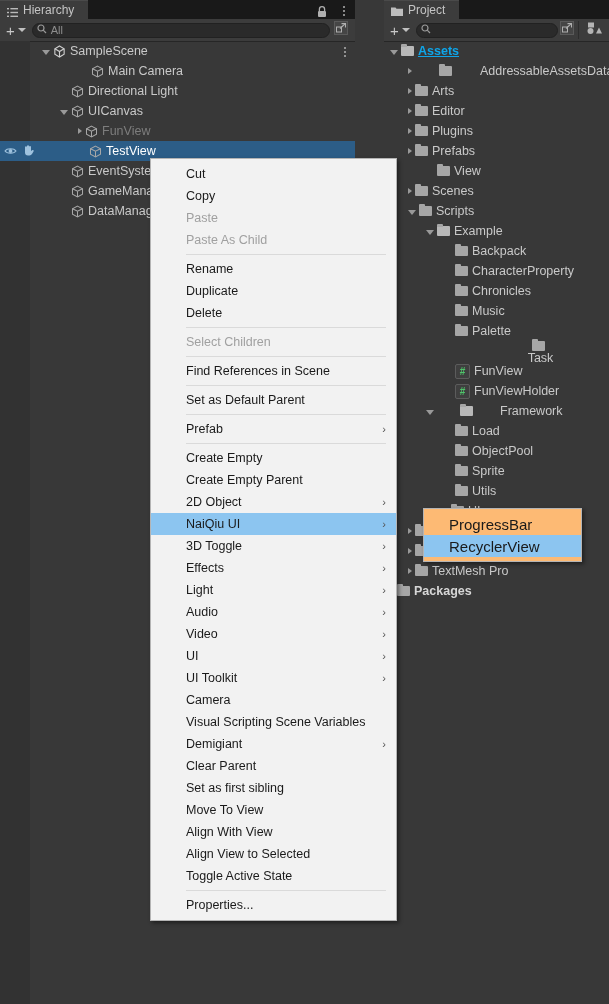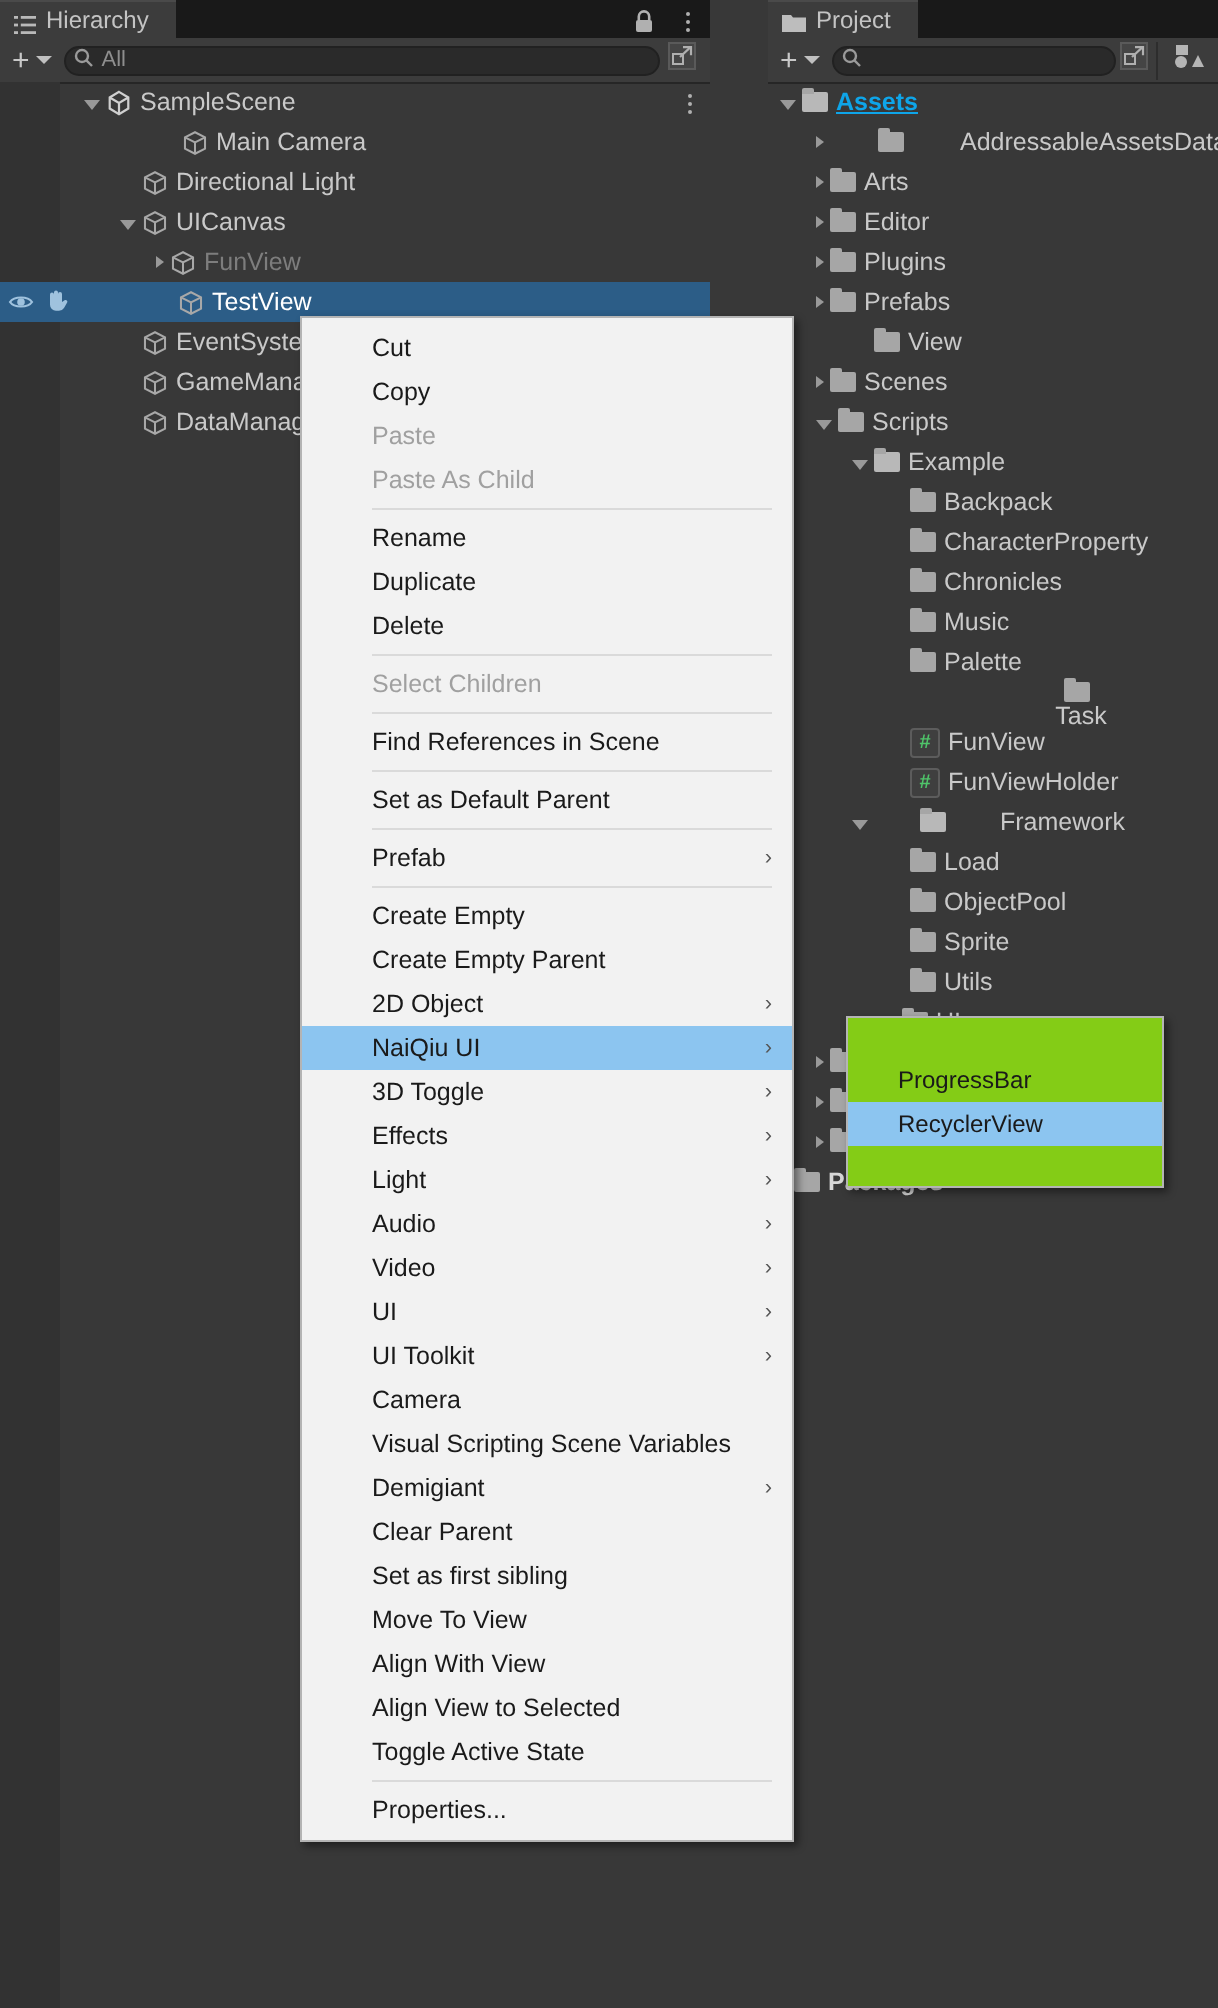--- a/index.html
+++ b/index.html
@@ -55,23 +55,23 @@
     box-shadow:2px 2px 4px rgba(0,0,0,.45);font-size:12.5px;color:#1a1a1a;
     padding:4px 0;box-sizing:border-box;z-index:50;
   }
   .mi{height:22px;display:flex;align-items:center;padding:0 10px 0 35px;
     position:relative;white-space:nowrap;}
   .mi.dis{color:#a0a0a0;}
   .mi.hl{background:#8cc5f0;}
   .mi .sub{position:absolute;right:10px;font-size:11px;color:#555;}
   .sep{height:1px;background:#dadada;margin:3px 10px 3px 35px;}
   .submenu{
-    position:absolute;background:#84cc16;border:1px solid #b4b4b4;
-    box-shadow:2px 2px 4px rgba(0,0,0,.45);font-size:12px;color:#1a1a1a;
-    padding:20px 0;box-sizing:border-box;z-index:60;
+    position:absolute;background:#fdba74;border:1px solid #b4b4b4;
+    box-shadow:2px 2px 4px rgba(0,0,0,.45);font-size:15px;color:#1a1a1a;
+    padding:4px 0;box-sizing:border-box;z-index:60;
   }
   .submenu .mi{padding-left:25px;}
   .dots{display:flex;flex-direction:column;gap:2px;}
   .dots i{width:2px;height:2px;background:#b0b0b0;border-radius:50%;display:block;}
 </style>
 </head>
 <body>
 
 <div class="panel" style="left:0;top:0;width:355px;height:1004px;background:#383838;">
 

